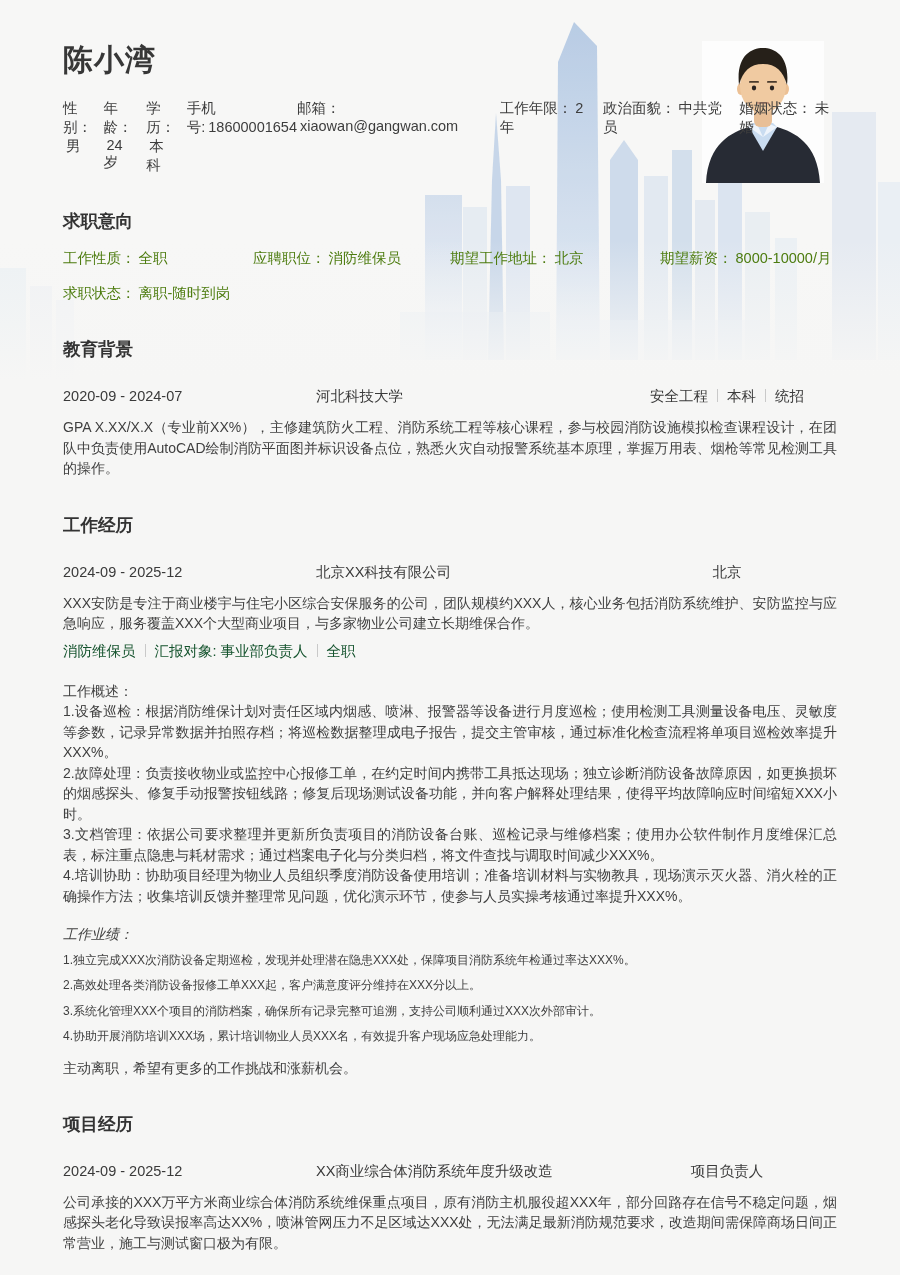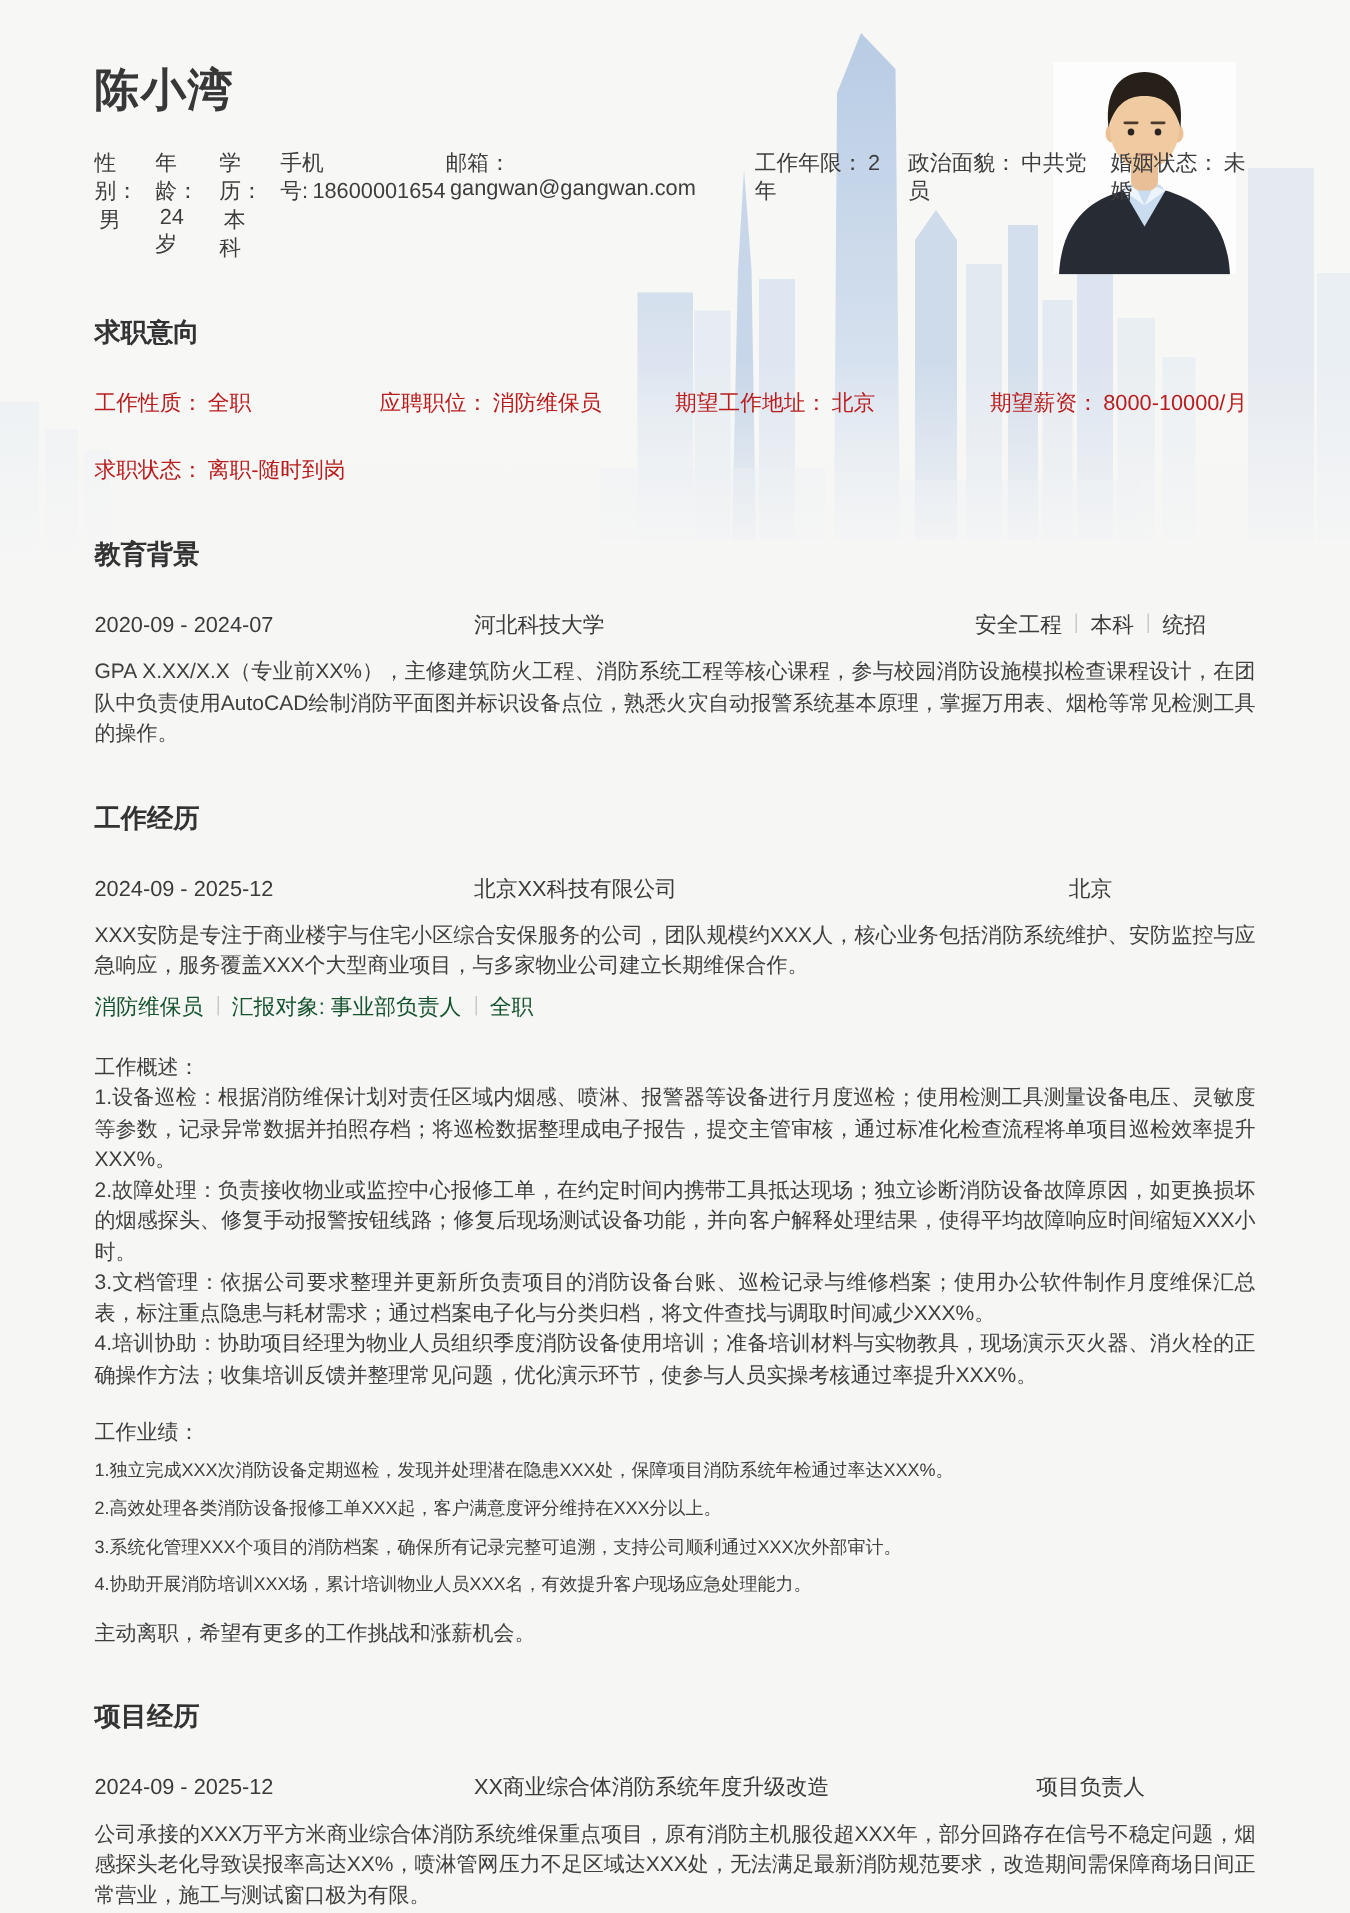--- a/index.html
+++ b/index.html
@@ -13,37 +13,37 @@
   .skyline{position:absolute;top:0;left:0;pointer-events:none;}
   .photo{position:absolute;top:41px;left:702px;width:122px;height:142px;overflow:hidden;}
   .content{position:relative;padding:0 63px;}
   h1.name{margin:0;padding-top:40px;font-size:30px;font-weight:700;color:#373737;letter-spacing:1px;}
   .info-cols{display:flex;margin-top:18px;font-size:14.5px;color:#3d3d3d;}
   .info-col{display:flex;gap:11.5px;}
   .info-col.left{width:234px;flex:0 0 234px;}
   .info-item .lbl{color:#3d3d3d;}
   .info-item .val{margin-left:3px;}
   h2.sec{margin:34px 0 0;font-size:17.5px;font-weight:700;color:#333;}
-  .intent-row{display:flex;margin-top:26px;font-size:14.5px;color:#b91c1c;}
+  .intent-row{display:flex;margin-top:16px;font-size:14.5px;color:#4d7c0f;}
   .intent-row .f1{flex:0 0 190px;}
   .intent-row .f2{flex:0 0 197px;}
   .intent-row .f3{flex:0 0 210px;}
   .intent-row .f4{flex:1;}
   .field .val{margin-left:3px;}
   .meta-row{display:flex;align-items:baseline;margin-top:26px;font-size:14.5px;color:#3a3a3a;gap:33px;}
   .meta-row .m-left{flex:0 0 220px;}
   .meta-row .m-center{flex:1;text-align:left;}
   .meta-row .m-right{flex:0 0 220px;text-align:center;}
   .pipe{display:inline-block;width:1px;height:13px;background:#c9c9c9;margin:0 9px;vertical-align:-1px;}
   .para{margin:11px 0 0;font-size:14px;line-height:20.5px;text-align:justify;color:#3f3f3f;}
   .pos-row{margin-top:8px;font-size:14.5px;color:#14532d;}
   .block-label{margin-top:20px;font-size:14px;line-height:20.5px;color:#3f3f3f;}
   .block p{margin:0;font-size:14px;line-height:20.5px;text-align:justify;color:#3f3f3f;}
   .ach p{margin:5px 0 0;font-size:12px;line-height:20.5px;color:#3f3f3f;}
-  .ach .block-label{margin-top:18px;}
+  .ach .block-label{margin-top:18px;font-style:italic;}
   .leave{margin-top:13px;font-size:14px;color:#3f3f3f;}
 </style>
 </head>
 <body>
 
 <div class="page">
 
   <svg class="skyline" width="900" height="380" viewBox="0 0 900 380">
     <defs>
       <linearGradient id="b1" x1="0" y1="0" x2="0" y2="1">
@@ -110,21 +110,21 @@
     <h1 class="name">陈小湾</h1>
 
     <div class="info-cols">
       <div class="info-col left">
         <div class="info-item"><span class="lbl">性别：</span><span class="val">男</span></div>
         <div class="info-item"><span class="lbl">年龄：</span><span class="val">24 岁</span></div>
         <div class="info-item"><span class="lbl">学历：</span><span class="val">本科</span></div>
         <div class="info-item"><span class="lbl">手机号:</span><span class="val">18600001654</span></div>
       </div>
       <div class="info-col">
-        <div class="info-item"><span class="lbl">邮箱：</span><span class="val">gangwan@gangwan.com</span></div>
+        <div class="info-item"><span class="lbl">邮箱：</span><span class="val">xiaowan@gangwan.com</span></div>
         <div class="info-item"><span class="lbl">工作年限：</span><span class="val">2年</span></div>
         <div class="info-item"><span class="lbl">政治面貌：</span><span class="val">中共党员</span></div>
         <div class="info-item"><span class="lbl">婚姻状态：</span><span class="val">未婚</span></div>
       </div>
     </div>
 
     <h2 class="sec">求职意向</h2>
     <div class="intent-row">
       <span class="field f1"><span class="lbl">工作性质：</span><span class="val">全职</span></span>
       <span class="field f2"><span class="lbl">应聘职位：</span><span class="val">消防维保员</span></span>

